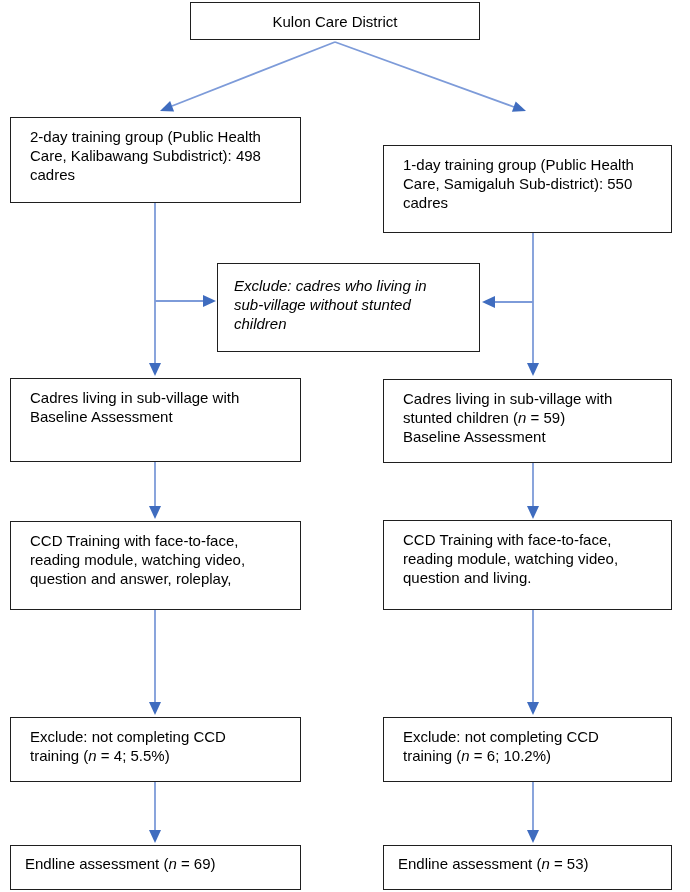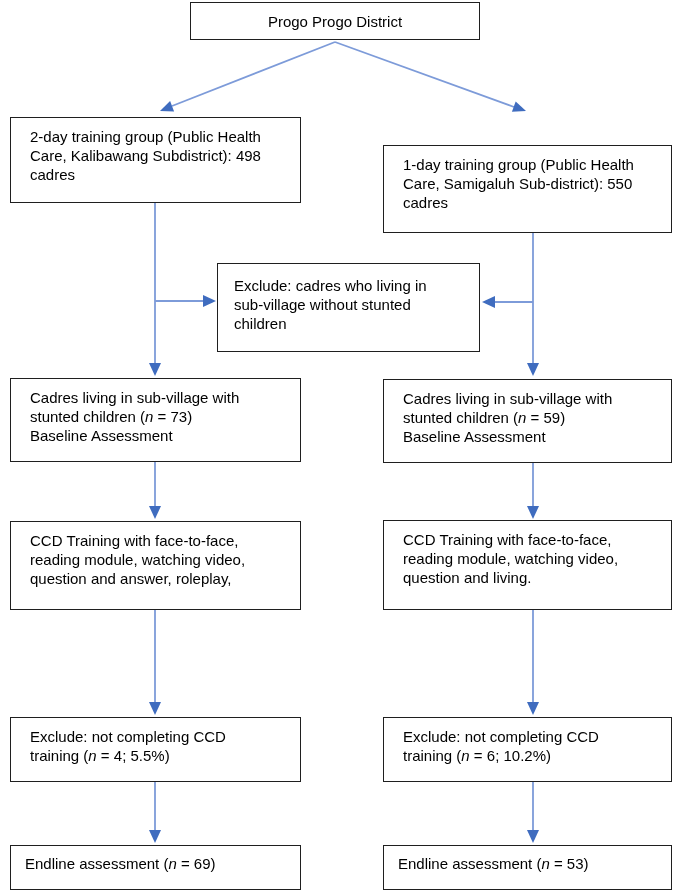--- a/index.html
+++ b/index.html
@@ -26,21 +26,21 @@
     font-size:15px;
     line-height:19px;
     padding:9px 19px;
   }
   .box .ln{display:block;white-space:nowrap;}
   .box i{font-style:italic;}
   .center-box{
     display:flex;align-items:center;justify-content:center;
     text-align:center;padding:0;
   }
-  .mid-pad{padding:12px 16px;}
+  .mid-pad{padding:12px 16px;font-style:italic;}
   .vcenter{display:flex;align-items:center;padding:0 0 8px 14px;}
   .connector-layer{
     position:absolute;left:0;top:0;width:690px;height:892px;
     pointer-events:none;
   }
   .connector-layer line{stroke:var(--arrow_shaft);stroke-width:1.8;}
   .connector-layer polygon{fill:var(--arrow_head);stroke:none;}
 </style>
 </head>
 <body>
@@ -80,21 +80,21 @@
     <polygon points="533,715 527,702 539,702"></polygon>
 
     <line x1="155" y1="782" x2="155" y2="830"></line>
     <polygon points="155,843 149,830 161,830"></polygon>
 
     <line x1="533" y1="782" x2="533" y2="830"></line>
     <polygon points="533,843 527,830 539,830"></polygon>
   </svg>
 
   <div class="box center-box" style="left:190px;top:2px;width:290px;height:38px;">
-    <span>Progo Progo District</span>
+    <span>Kulon Care District</span>
   </div>
 
   <div class="box" style="left:10px;top:117px;width:291px;height:86px;">
     <span class="ln">2-day training group (Public Health</span>
     <span class="ln">Care, Kalibawang Subdistrict): 498</span>
     <span class="ln">cadres</span>
   </div>
   <div class="box" style="left:383px;top:117px;width:289px;height:88px;margin-top:28px;">
     <span class="ln">1-day training group (Public Health</span>
     <span class="ln">Care, Samigaluh Sub-district): 550</span>
@@ -102,21 +102,20 @@
   </div>
 
   <div class="box mid-pad" style="left:217px;top:263px;width:263px;height:89px;">
     <span class="ln">Exclude: cadres who living in</span>
     <span class="ln">sub-village without stunted</span>
     <span class="ln">children</span>
   </div>
 
   <div class="box" style="left:10px;top:378px;width:291px;height:84px;">
     <span class="ln">Cadres living in sub-village with</span>
-    <span class="ln"><span>stunted children (</span><i>n</i><span> = 73)</span></span>
     <span class="ln">Baseline Assessment</span>
   </div>
   <div class="box" style="left:383px;top:379px;width:289px;height:84px;">
     <span class="ln">Cadres living in sub-village with</span>
     <span class="ln"><span>stunted children (</span><i>n</i><span> = 59)</span></span>
     <span class="ln">Baseline Assessment</span>
   </div>
 
   <div class="box" style="left:10px;top:521px;width:291px;height:89px;">
     <span class="ln">CCD Training with face-to-face,</span>

